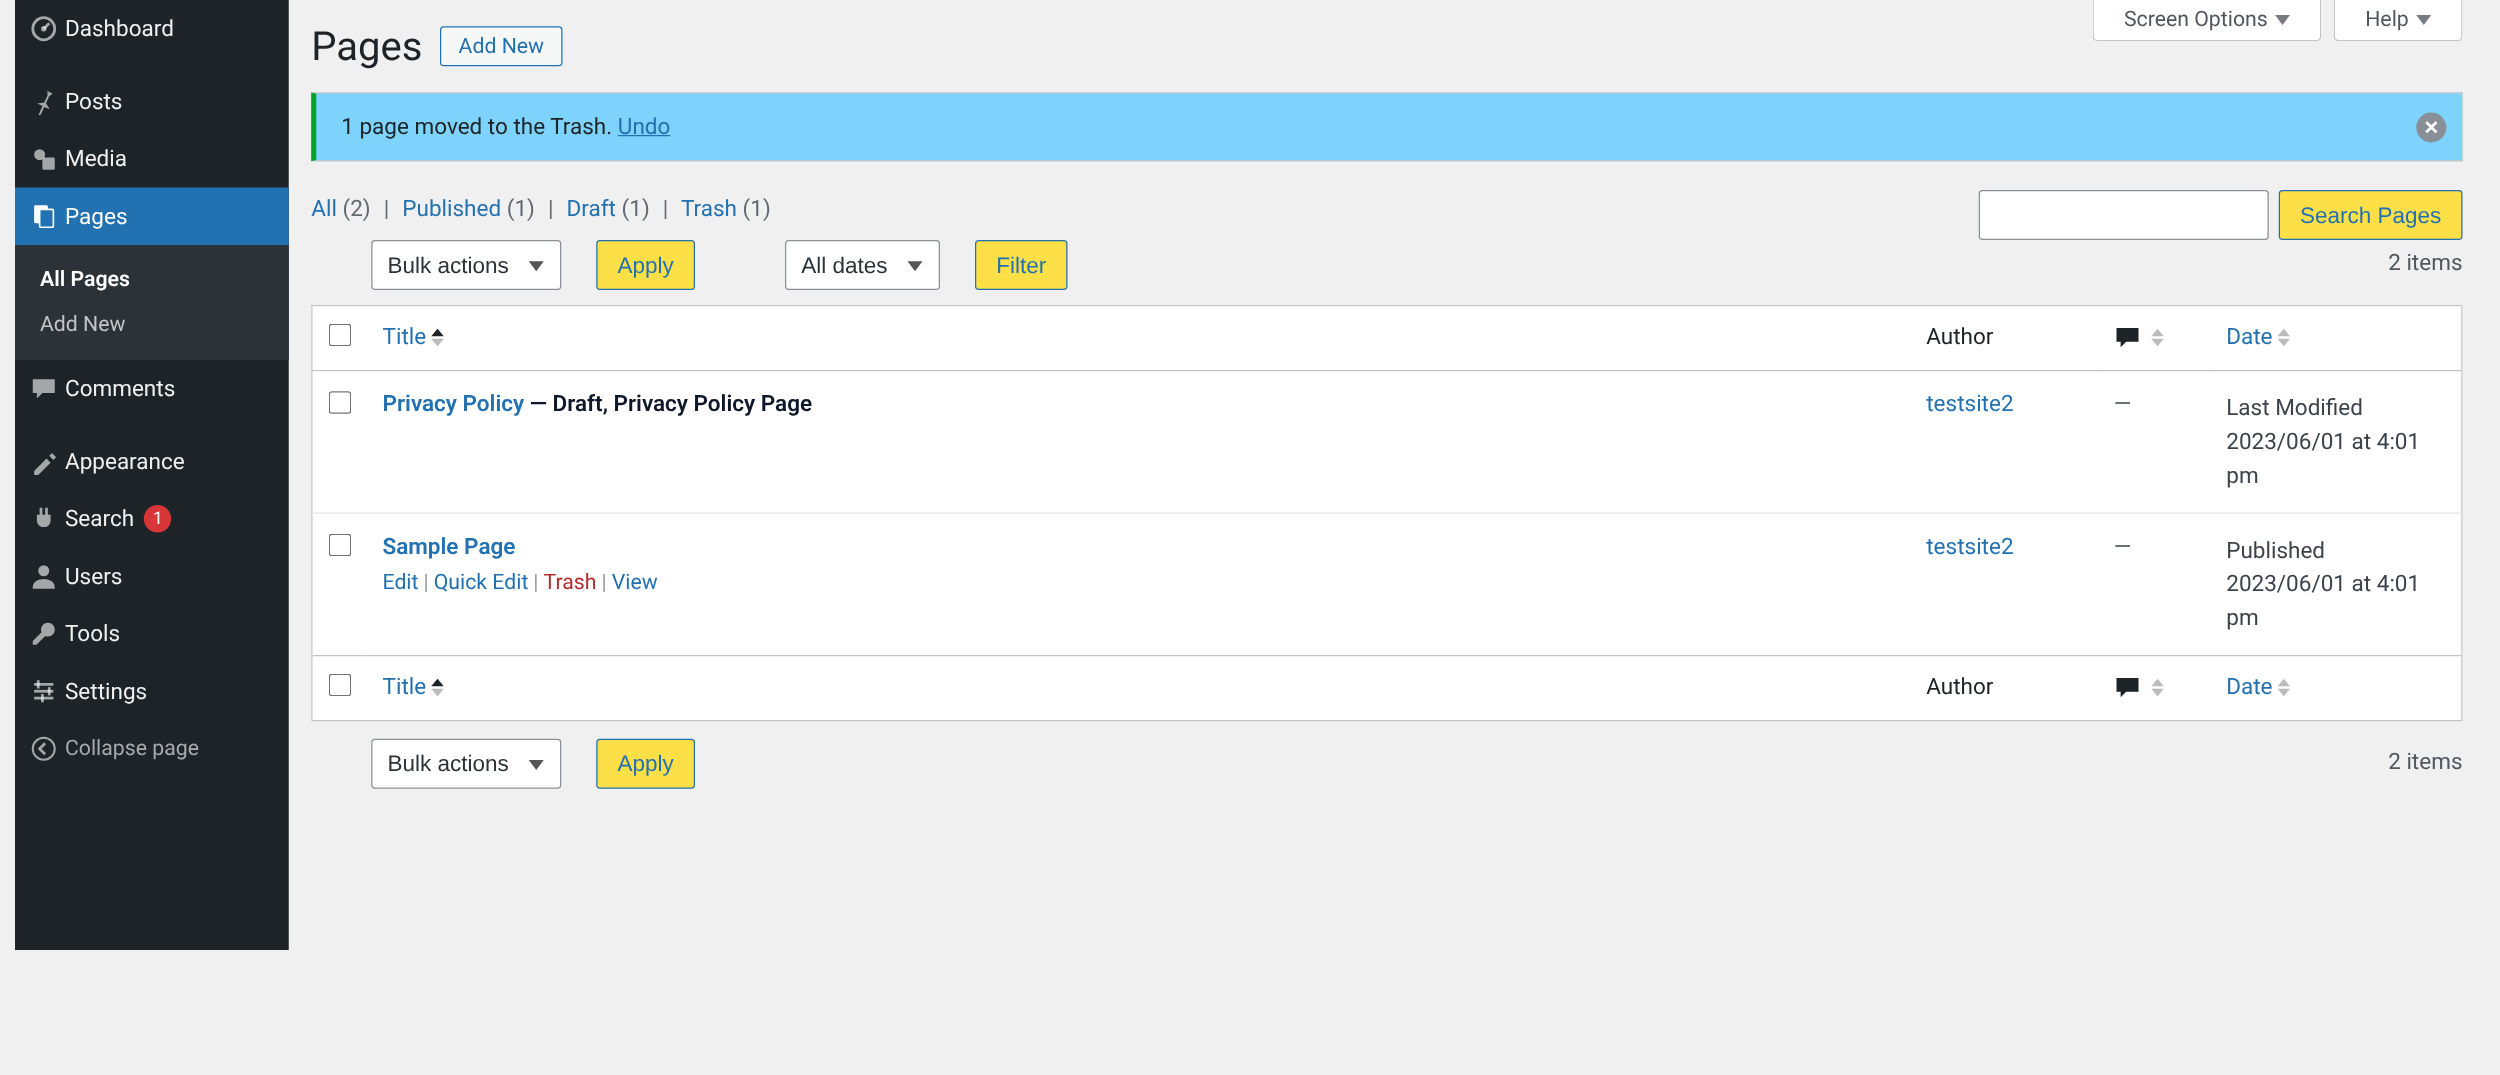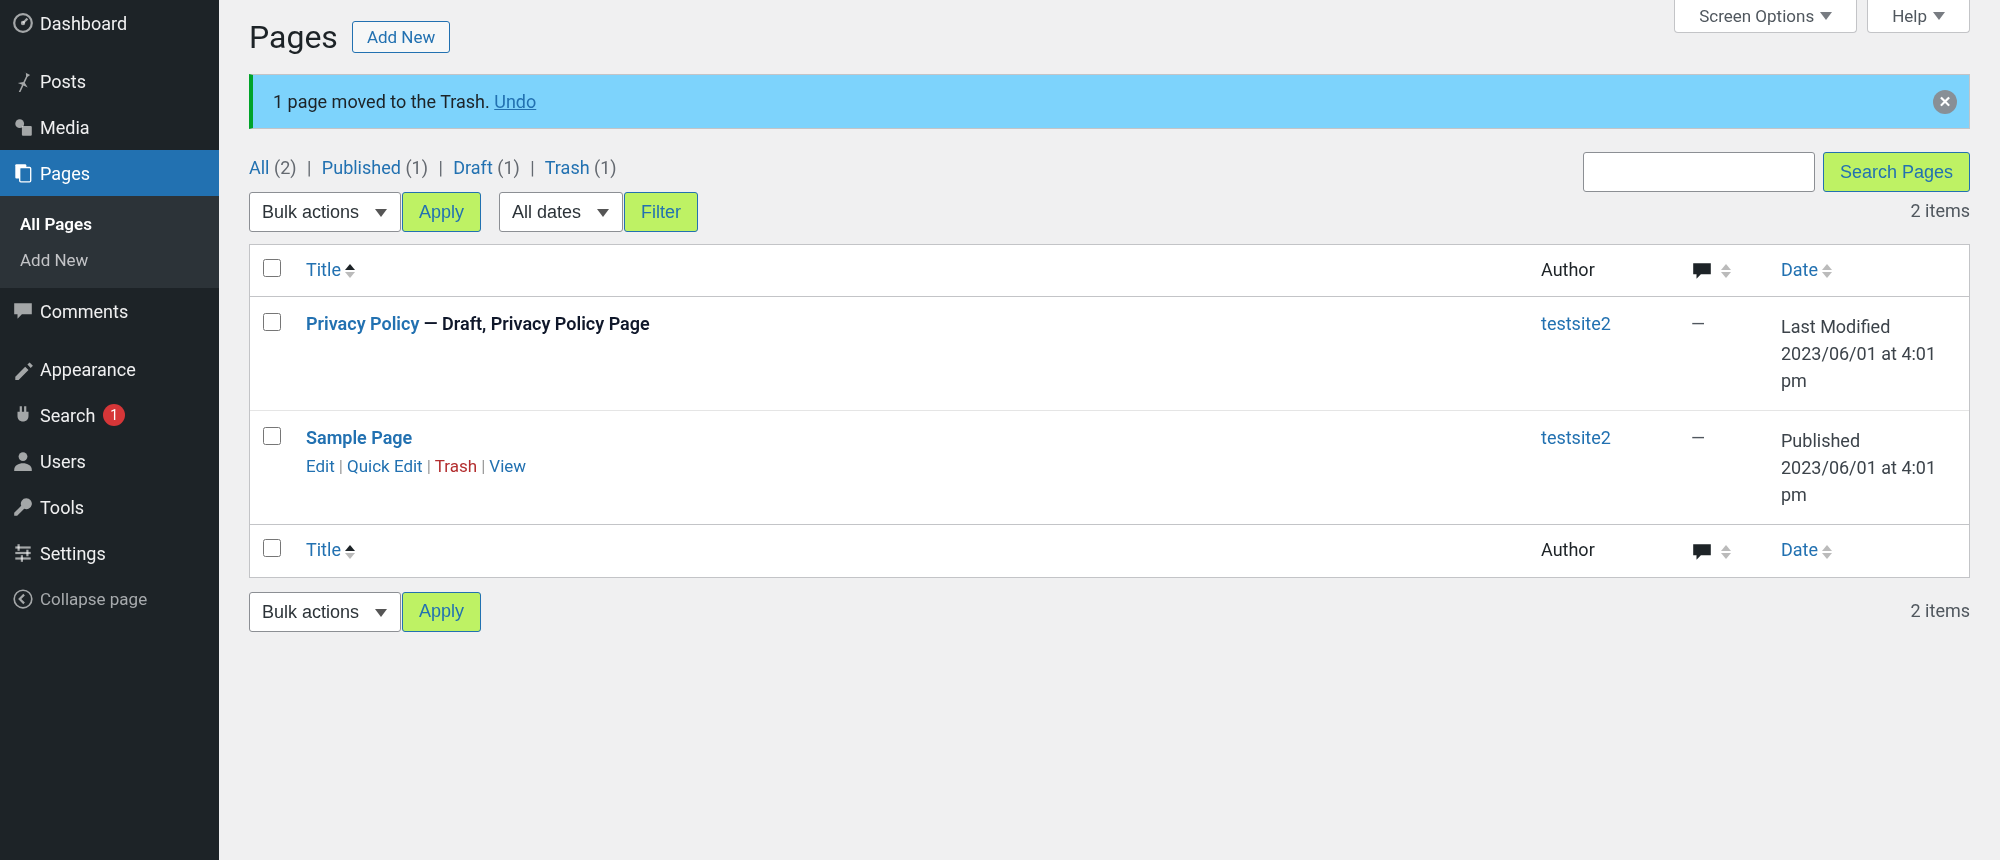--- a/index.html
+++ b/index.html
@@ -1,20 +1,20 @@
 <!DOCTYPE html>
 <html><head>
 <meta charset="utf-8">
 <style>
   * { box-sizing: border-box; margin: 0; padding: 0; }
   body { font-family: -apple-system, BlinkMacSystemFont, "Segoe UI", Roboto, sans-serif; font-size: 17px; background: #f0f0f1; color: #1d2327; width: 2000px; height: 860px; overflow: hidden; }
   a { text-decoration: none; }
 
   
-  #sidebar { position: absolute; left: 0; top: 0; width: 219px; height: 860px; background: #1d2327; color: #f0f0f1; }
+  #sidebar { position: absolute; left: 12px; top: 0; width: 219px; height: 760px; background: #1d2327; color: #f0f0f1; }
   .menu-item { display: flex; align-items: center; height: 46px; padding: 0 12px; cursor: pointer; color: #f0f0f1; font-size: 18px; }
   .menu-item.top { font-size: 18px; }
   .menu-item .micon { width: 28px; display: inline-flex; justify-content: flex-start; color: rgba(255,255,255,0.6); }
   .menu-item.current { background: #2271b1; color: #fff; position: relative; }
   .menu-item.current .micon { color: #fff; }
   .menu-item.current::after { content:""; position:absolute; right:-10px; top:50%; margin-top:-10px; border:10px solid transparent; border-right-color:#f0f0f1; }
   .submenu { background: #2c3338; padding: 10px 4px; }
   .submenu .sub-item { padding: 8px 16px; font-size: 17px; color: #c3c4c7; cursor: pointer; }
   .submenu .sub-item.current { color: #fff; font-weight: 600; }
   .menu-sep { height: 12px; }
@@ -42,26 +42,26 @@
   
   .subsubsub { margin-top: 28px; font-size: 18px; color:#646970; }
   .subsubsub a { color:#2271b1; }
   .subsubsub .sep { padding: 0 6px; color:#646970; }
 
   
   .search-box { position:absolute; right:30px; top:152px; display:flex; gap:8px; }
   .search-input { width:232px; height:40px; border:1px solid #8c8f94; border-radius:3px; padding:0 8px; font-size:16px; background:#fff; }
 
   
-  .tablenav { margin-top: 14px; display:flex; gap:1px; position:relative; }
+  .tablenav { margin-top: 14px; display:flex; gap:28px; position:relative;margin-left:48px; }
   .tablenav.bottom { margin-top: 14px; }
   .select-wrap { position:relative; display:inline-block; }
   select.wp-select { appearance:none; -webkit-appearance:none; background:#fff; border:1px solid #8c8f94; border-radius:3px; height:40px; padding:0 40px 0 12px; font-size:18px; color:#2c3338; cursor:pointer; }
   .select-wrap::after { content:""; position:absolute; right:14px; top:50%; margin-top:-3px; border-left:6px solid transparent; border-right:6px solid transparent; border-top:8px solid #555; pointer-events:none; }
-  .button { background:#bef264; border:1px solid #2271b1; color:#2271b1; border-radius:3px; height:40px; padding:0 16px; font-size:18px; cursor:pointer; }
+  .button { background:#fde047; border:1px solid #2271b1; color:#2271b1; border-radius:3px; height:40px; padding:0 16px; font-size:18px; cursor:pointer; }
   .items-count { position:absolute; right:0; top:8px; font-size:18px; color:#50575e; }
 
   
   table.wp-list { width:100%; border:1px solid #c3c4c7; border-collapse:separate; border-spacing:0; background:#fff; margin-top:12px; }
   table.wp-list th, table.wp-list td { text-align:left; vertical-align:top; }
   table.wp-list thead th, table.wp-list tfoot th { padding:14px 12px; font-weight:400; font-size:18px; color:#2271b1; border-bottom:1px solid #c3c4c7; }
   table.wp-list tfoot th { border-bottom:none; border-top:1px solid #c3c4c7; }
   table.wp-list thead th.author-col, table.wp-list tfoot th.author-col { color:#1d2327; }
   table.wp-list tbody td { padding:16px 12px; font-size:18px; border-bottom:1px solid #e5e5e5; }
   table.wp-list tbody tr:last-child td { border-bottom:none; }

